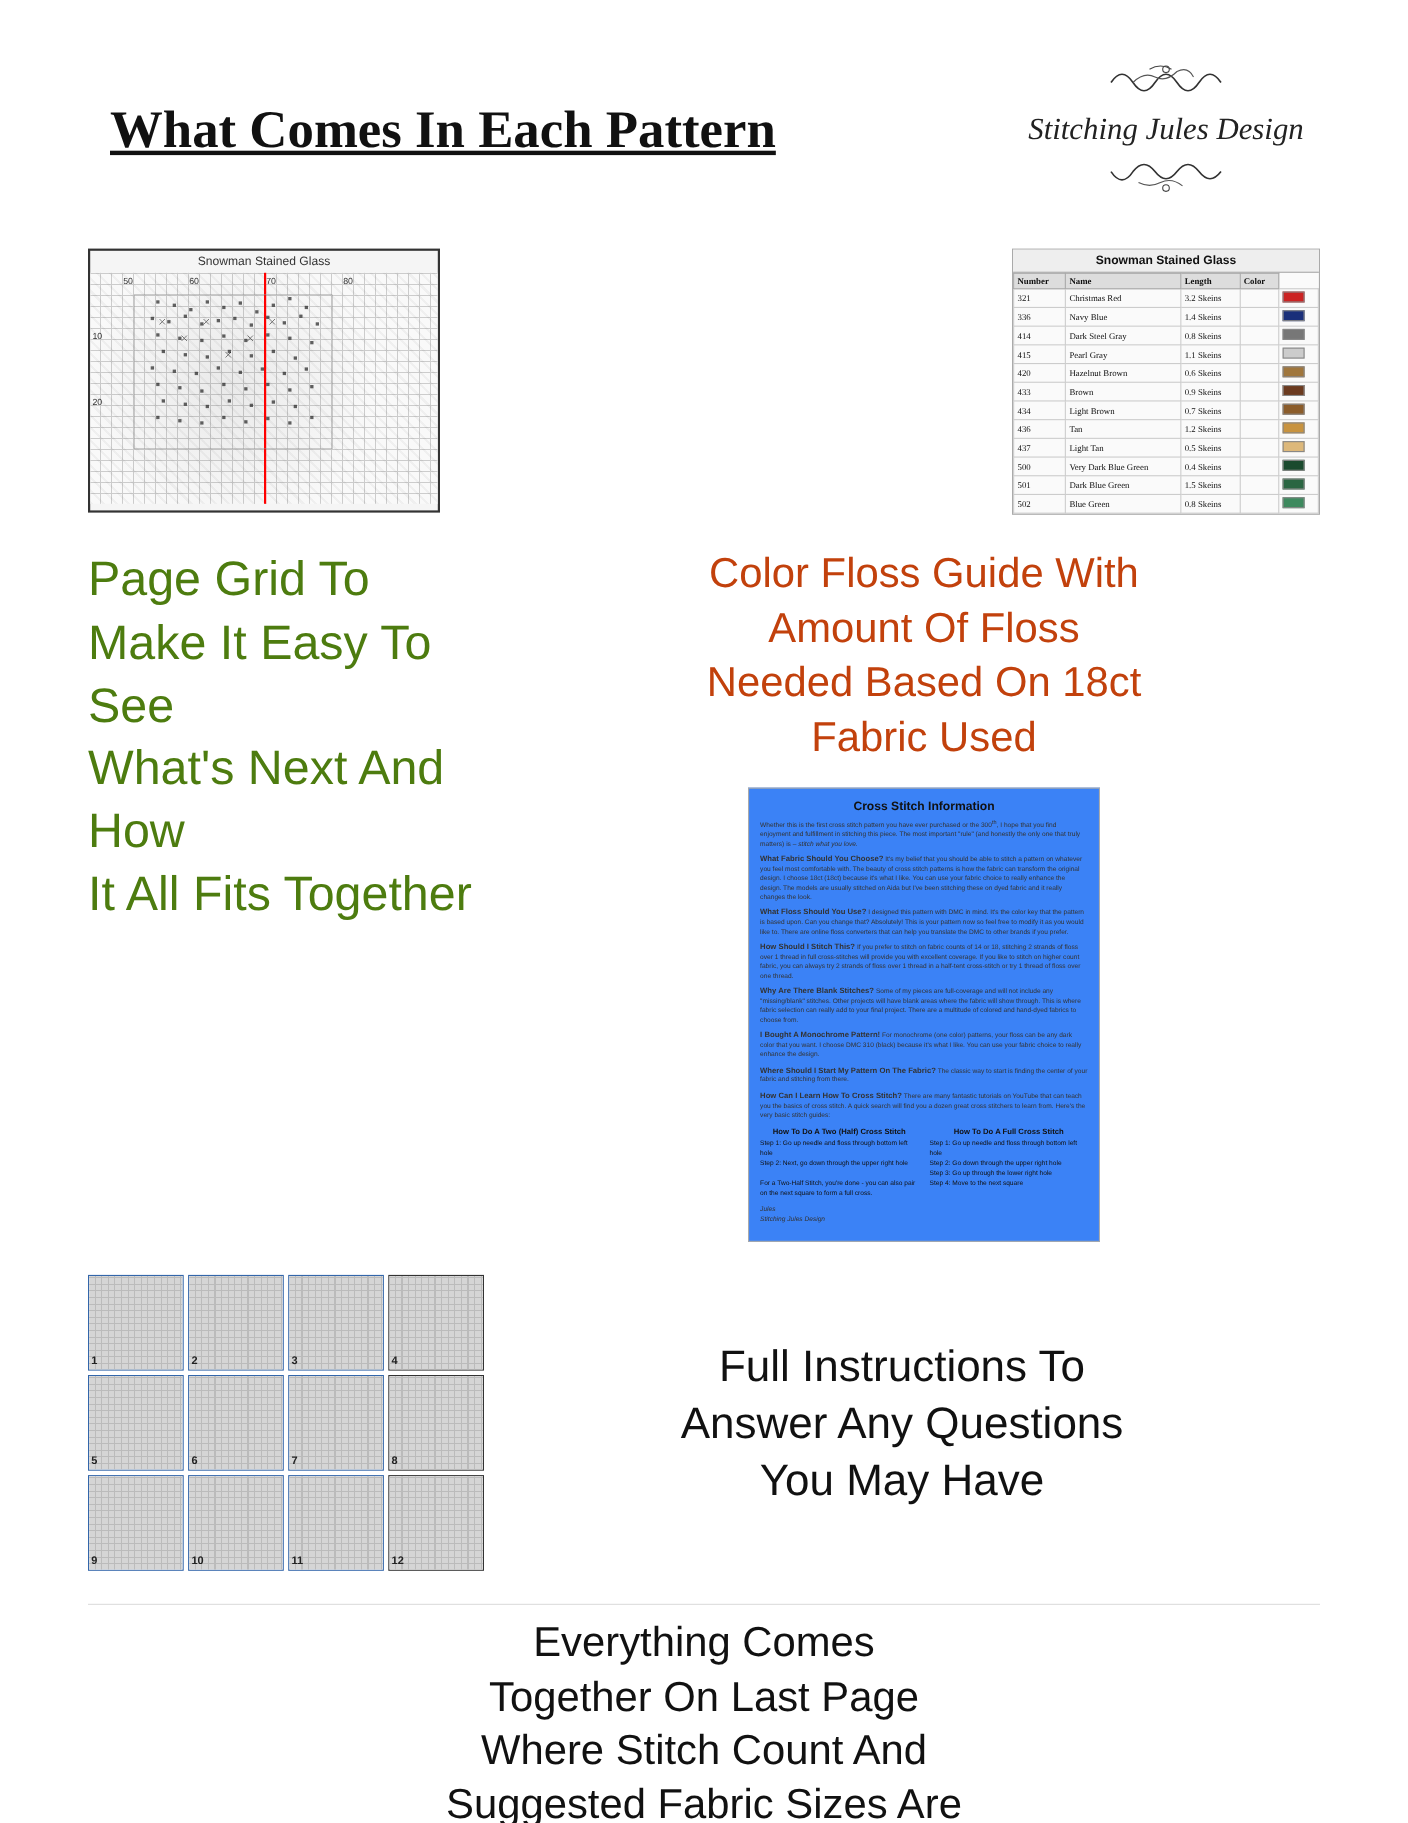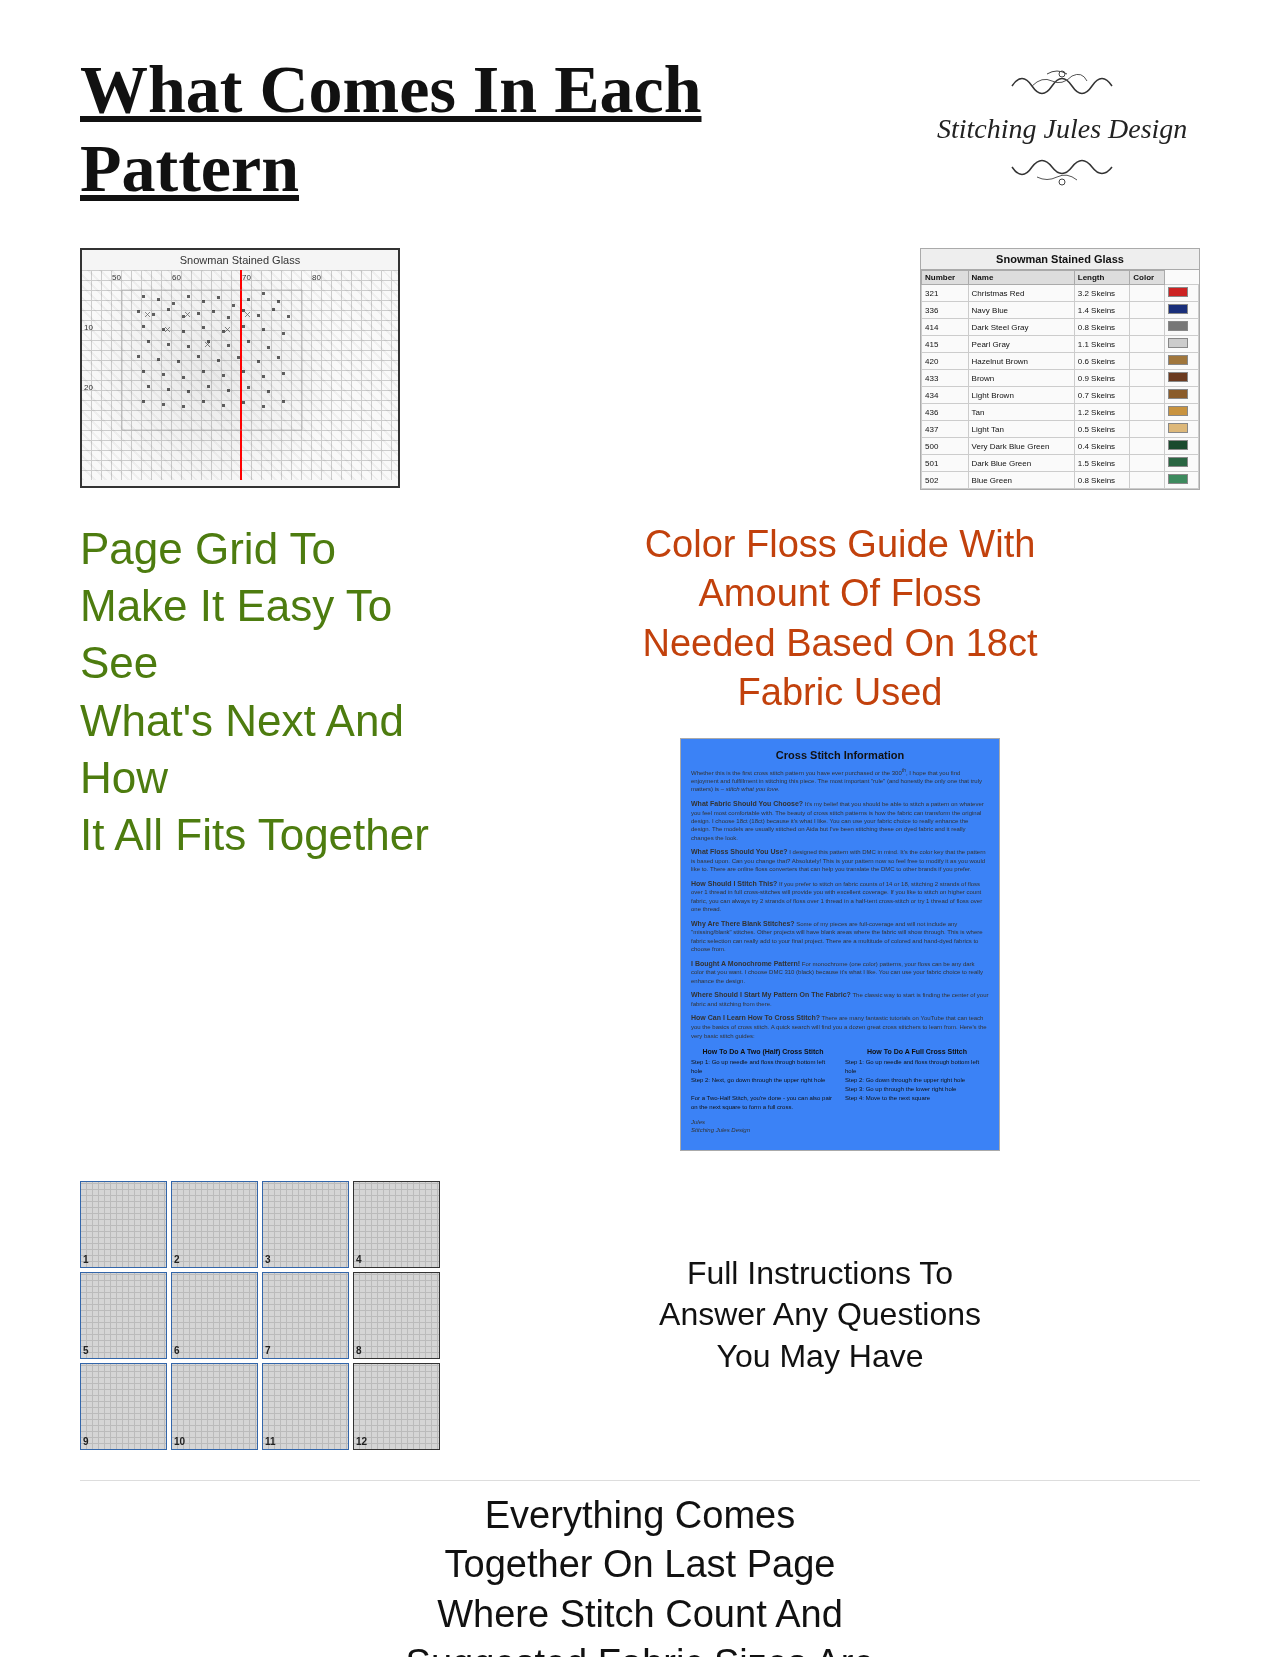--- a/index.html
+++ b/index.html
@@ -19,25 +19,26 @@
     }
 
     
     .header {
       display: flex;
       justify-content: space-between;
       align-items: center;
       margin-bottom: 40px;
     }
     .main-title {
-      font-size: 68px;
+      font-size: 48px;
       font-weight: 900;
       text-decoration: underline;
       font-family: Georgia, serif;
       letter-spacing: 0px;
+      margin-left: 20px;
     }
     .logo-area {
       text-align: center;
       width: 280px;
     }
     .logo-text {
       font-size: 28px;
       font-family: 'Palatino Linotype', Palatino, serif;
       font-style: italic;
       line-height: 1.3;
@@ -139,21 +140,21 @@
       text-align: center;
       padding: 4px;
       background: #eee;
       border-bottom: 1px solid #aaa;
       font-family: Arial, sans-serif;
     }
     .floss-table-mock table {
       width: 100%;
       border-collapse: collapse;
       font-size: 8px;
-      font-family: Liberation Sans, sans-serif;
+      font-family: Liberation Serif, serif;
     }
     .floss-table-mock table th {
       background: #ddd;
       border: 1px solid #aaa;
       padding: 2px 3px;
       text-align: left;
       font-size: 8px;
     }
     .floss-table-mock table td {
       border: 1px solid #ccc;
@@ -284,21 +285,21 @@
       font-size: 10px;
       font-family: Arial, sans-serif;
       font-weight: bold;
       color: #222;
     }
     
     .thumb.blue-border { border-color: #3366aa; }
 
     .full-instructions-text {
       flex: 1;
-      font-size: 32px;
+      font-size: 40px;
       font-family: Arial, Helvetica, sans-serif;
       line-height: 1.3;
       text-align: center;
       color: #111;
       padding: 0 20px;
     }
 
     
     .bottom-section {
       display: flex;

